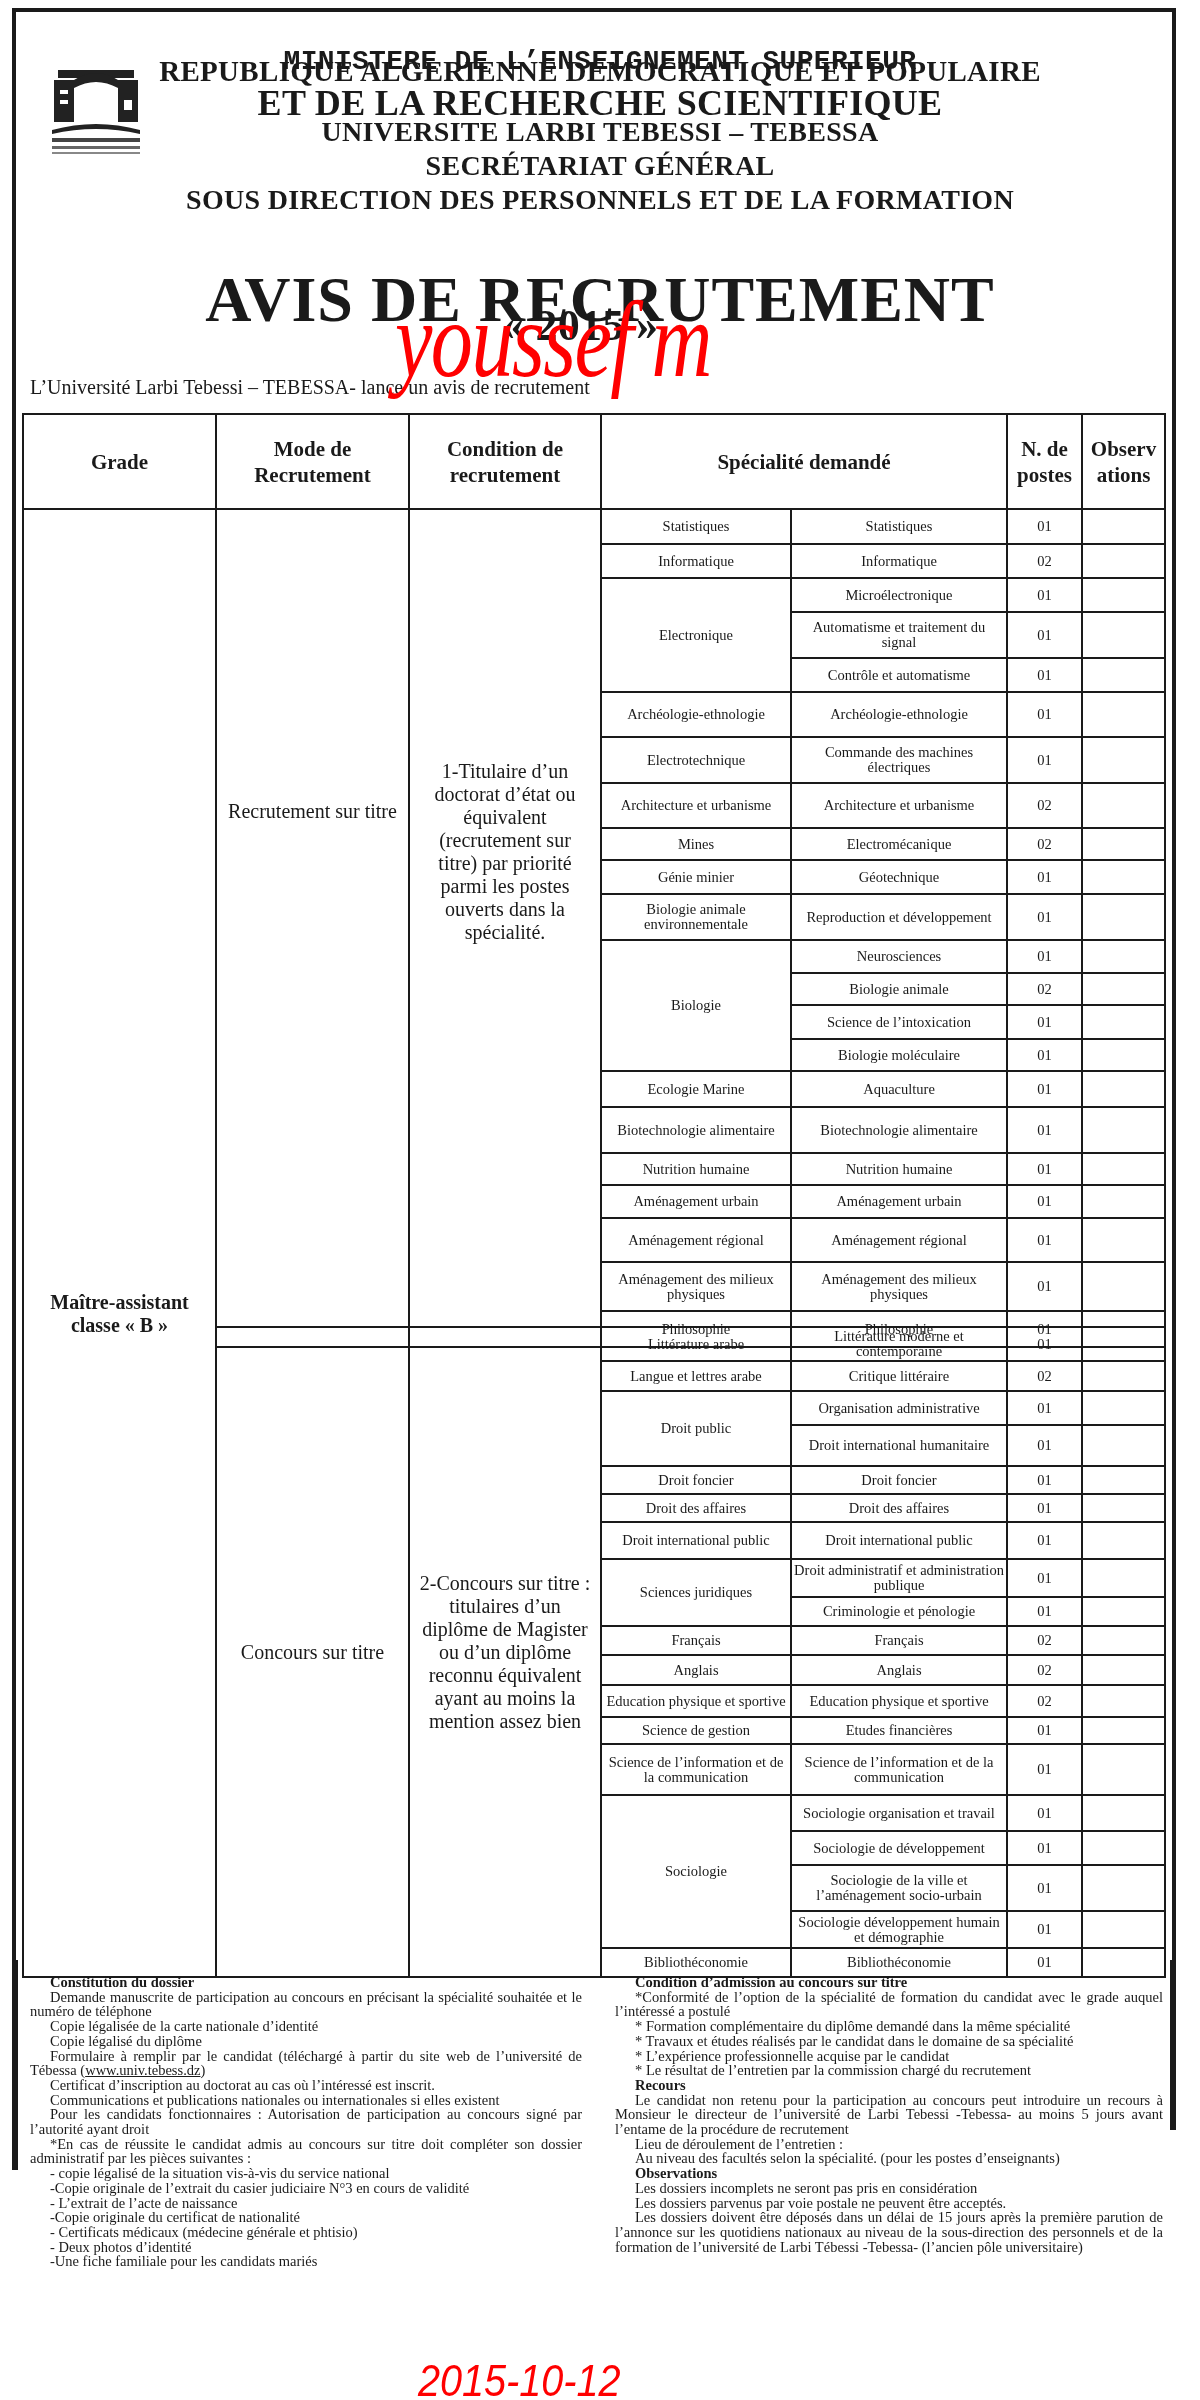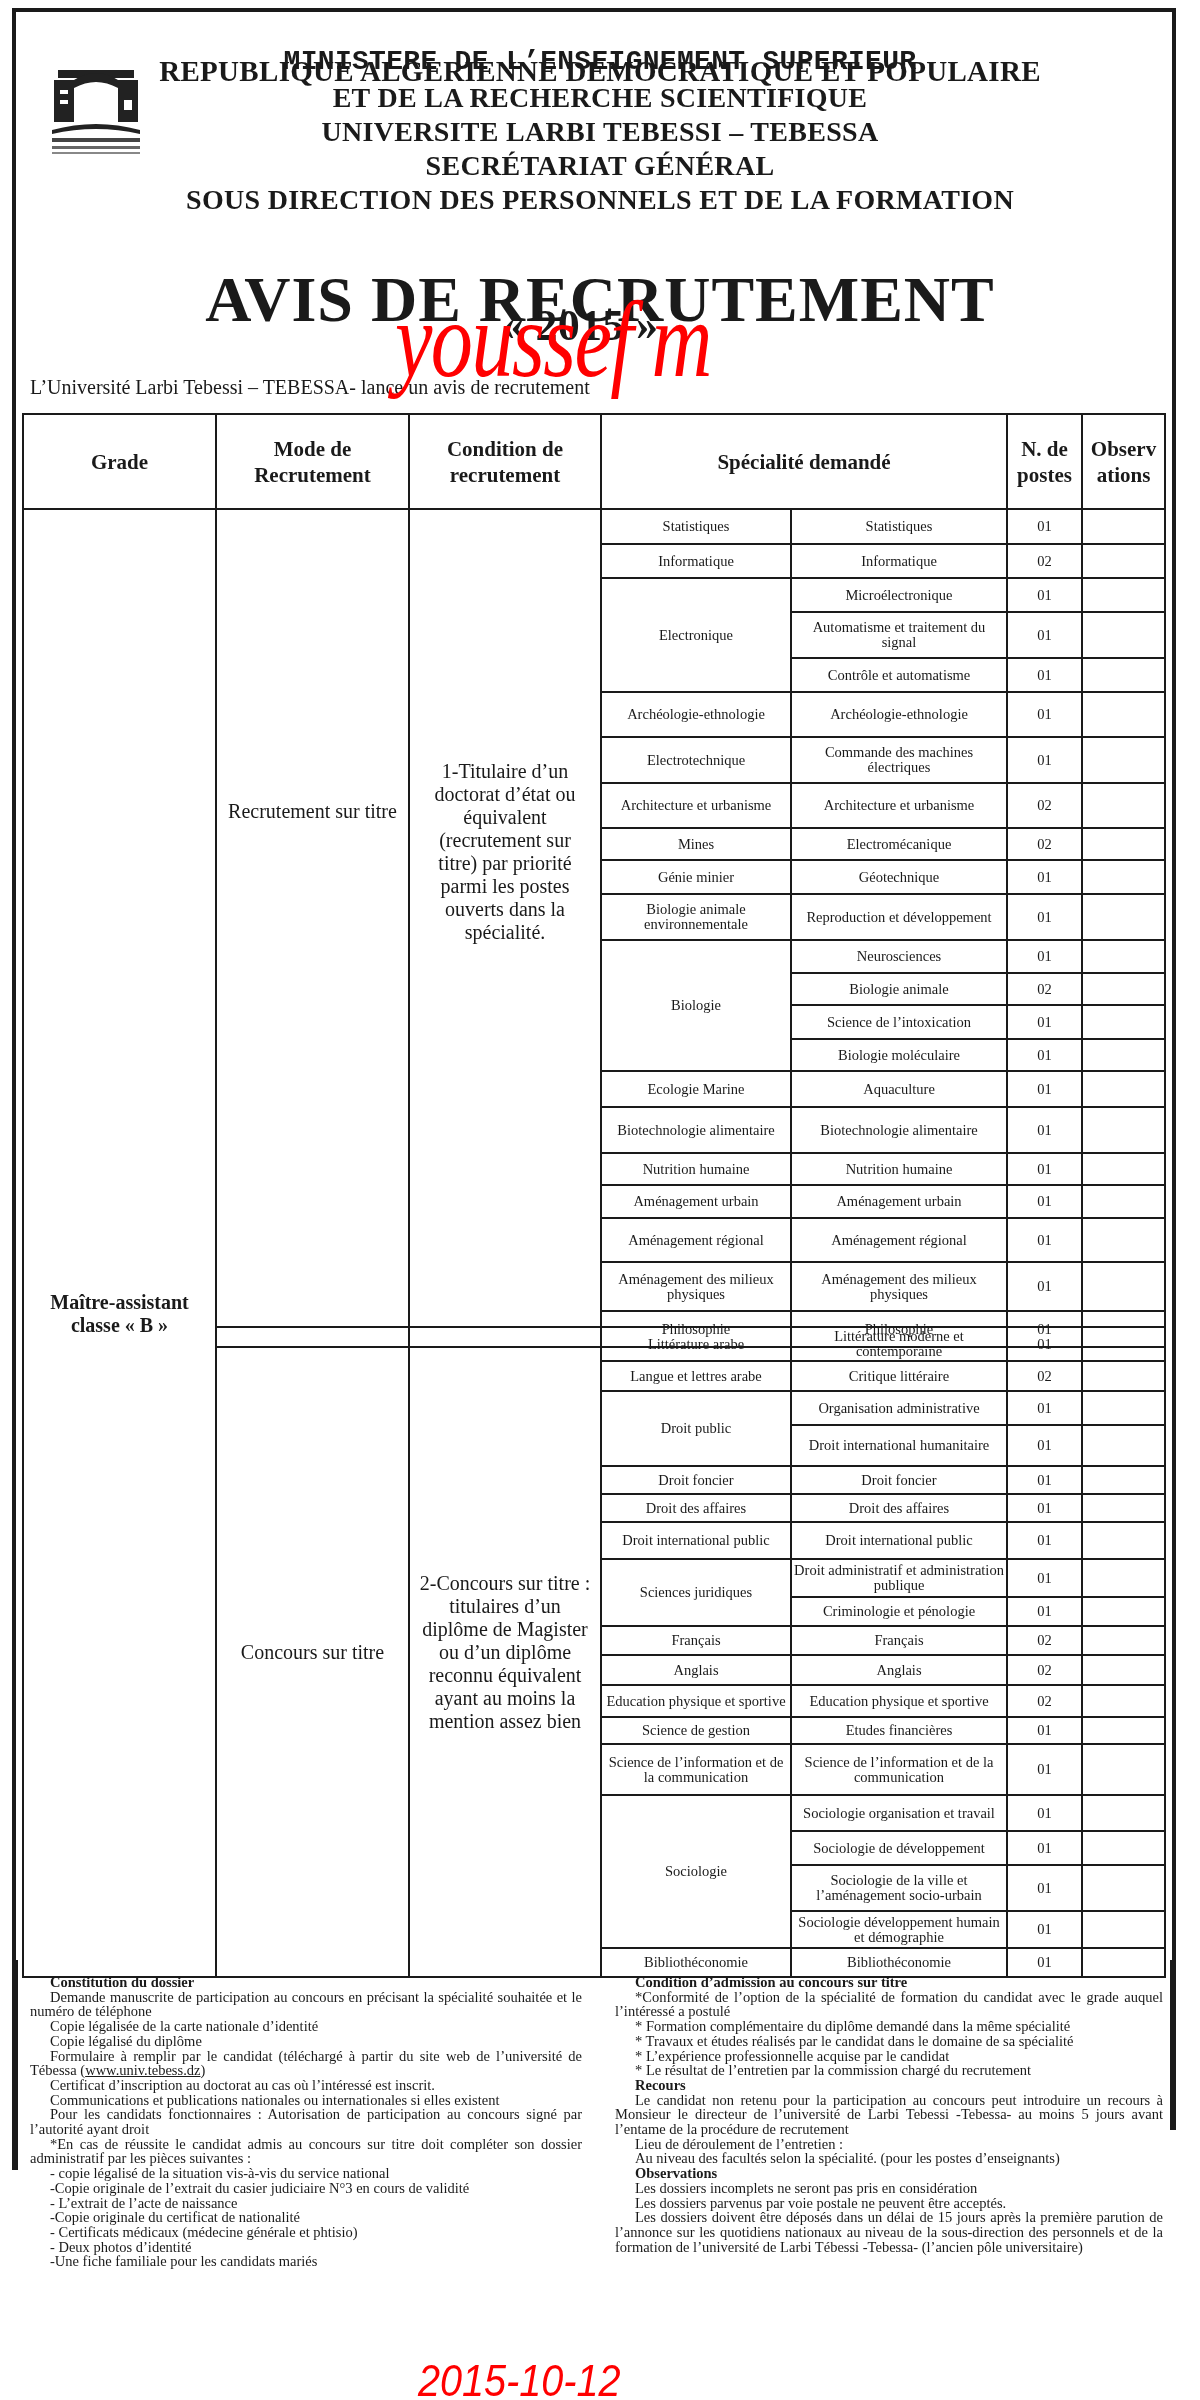--- a/index.html
+++ b/index.html
@@ -4,21 +4,21 @@
 <style>
   html, body { margin:0; padding:0; background:#ffffff; }
   body { width:1200px; height:2400px; position:relative; overflow:hidden; font-family:"Liberation Serif","DejaVu Serif",serif; color:#1a1a1a; }
   .frame { position:absolute; left:12px; top:8px; width:1164px; height:1960px; border:4px solid #1a1a1a; border-bottom:none; box-sizing:border-box; }
   .frame-bottom-right { position:absolute; left:1170px; top:1960px; width:6px; height:170px; background:#1a1a1a; }
   .frame-bottom-left { position:absolute; left:12px; top:1960px; width:6px; height:210px; background:#1a1a1a; }
   .logo { position:absolute; left:40px; top:60px; width:120px; height:100px; }
   .hdr { position:absolute; left:0; width:1200px; text-align:center; font-weight:bold; letter-spacing:0.3px; }
   .h1 { top:12px; font-size:29px;margin-top:43px; }
   .h2 { top:46px; font-size:28px;font-family:Liberation Mono, monospace; }
-  .h3 { top:82px; font-size:28px; }
+  .h3 { top:82px; font-size:36px; }
   .h4 { top:116px; font-size:28px; }
   .h5 { top:150px; font-size:28px;text-align:center; }
   .h6 { top:184px; font-size:28px; }
   .title { top:215px; font-size:64px; letter-spacing:1px;margin-top:48px; }
   .year { top:300px; font-size:44px; left:-20px; }
   .intro { position:absolute; left:30px; top:376px; font-size:20px; }
   .watermark { position:absolute; left:395px; top:278px; font-size:108px; color:#ff0000; font-style:italic; font-family:"Liberation Serif",serif; transform:scaleX(0.78); transform-origin:left top; letter-spacing:-2px; }
   .datestamp { position:absolute; left:418px; top:2356px; font-size:44px; color:#ff0000; font-style:italic; font-family:"Liberation Sans",sans-serif; transform:scaleX(0.9); transform-origin:left top; }
 
   table.rec { position:absolute; border-collapse:collapse; table-layout:fixed; }

